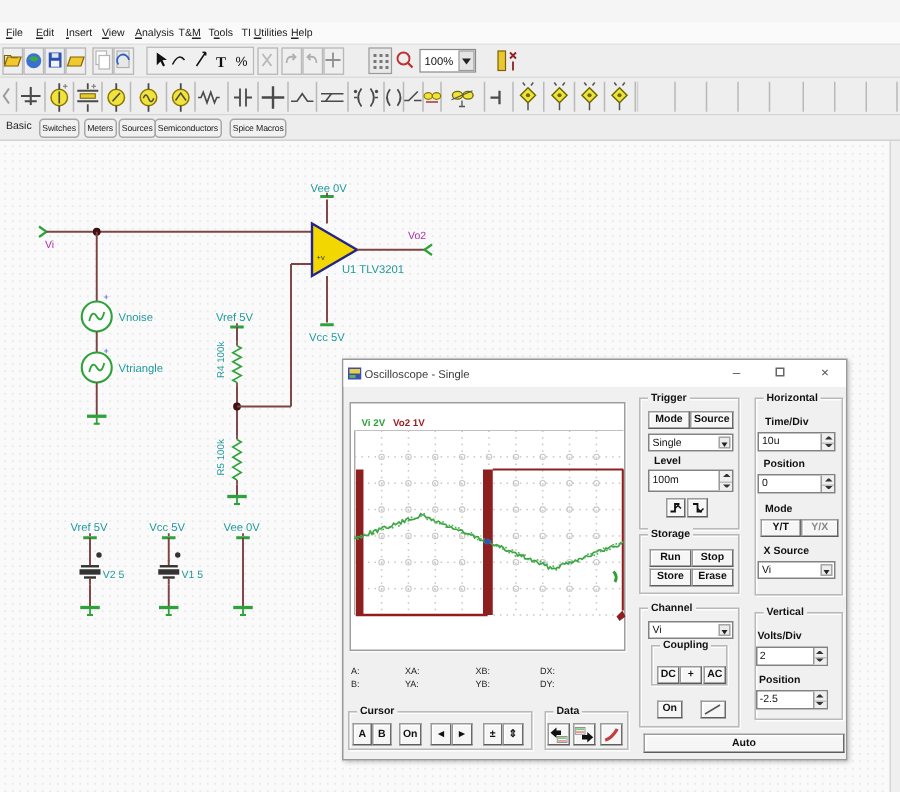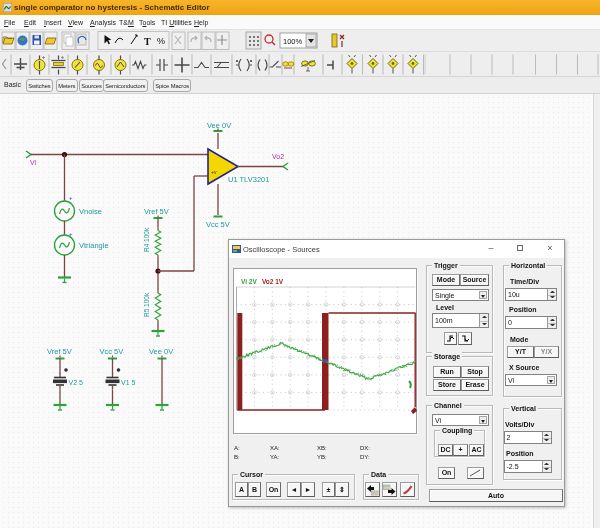--- a/index.html
+++ b/index.html
@@ -35,27 +35,20 @@
 .spin:before{content:"";position:absolute;left:0;right:0;top:50%;height:1px;background:#bdbdbd;}
 .spin .u,.spin .d{position:absolute;left:1.6px;width:5px;height:0;border-left:2.2px solid rgba(0,0,0,0);border-right:2.2px solid rgba(0,0,0,0);}
 .spin .u{top:2px;border-bottom:2.8px solid #333;}
 .spin .d{bottom:2px;border-top:2.8px solid #333;}
 .combo .drop{position:absolute;right:1px;top:1px;bottom:1px;width:8px;background:#ececec;border:1px solid #a5a5a5;}
 .combo .drop i{position:absolute;left:1.2px;top:3px;width:0;height:0;border-left:2.4px solid rgba(0,0,0,0);border-right:2.4px solid rgba(0,0,0,0);border-top:3.2px solid #222;}
 </style></head>
 <body>
 <div id="app">
 
-  <div id="titlebar" class="abs">
-    <svg class="abs" style="left:3px;top:3px" width="9" height="9">
-        <rect x="0" y="0" width="9" height="9" fill="#dcdcdc" stroke="#777" stroke-width="0.8"></rect>
-        <path d="M1.5 6.5 Q3 2 4.5 4.5 T7.5 3.5" stroke="#1f6f1f" stroke-width="1.2" fill="none"></path>
-      </svg>
-    <span class="abs txt">single comparator no hysteresis - Schematic Editor</span>
-  </div>
 
   <div id="menubar" class="abs">
     <span class="mi" style="left:4px"><u>F</u>ile</span>
     <span class="mi" style="left:24px"><u>E</u>dit</span>
     <span class="mi" style="left:44px"><u>I</u>nsert</span>
     <span class="mi" style="left:68px"><u>V</u>iew</span>
     <span class="mi" style="left:90px"><u>A</u>nalysis</span>
     <span class="mi" style="left:119px">T&amp;<u>M</u></span>
     <span class="mi" style="left:139px">T<u>o</u>ols</span>
     <span class="mi" style="left:161px">TI <u>U</u>tilities</span>
@@ -304,21 +297,21 @@
       <line x1="160" y1="316" x2="164" y2="316" stroke="#2ea23a" stroke-width="1.4"></line>
     </svg>
 
   <div id="scope" class="abs">
     <div id="scopetitle" class="abs">
       <svg class="abs" style="left:3px;top:4px" width="9" height="10">
           <rect x="0" y="1" width="9" height="8" fill="#3a50b0"></rect>
           <rect x="1" y="2" width="7" height="3" fill="#e8d040"></rect>
           <rect x="1" y="6" width="4" height="2" fill="#60b060"></rect>
         </svg>
-      <span class="t">Oscilloscope - Sources</span>
+      <span class="t">Oscilloscope - Single</span>
       <span class="winbtn" style="left:255px">–</span>
       <span class="winbtn" style="left:284px;">
           <i style="position:absolute;left:3.5px;top:5px;width:6px;height:6px;border:1px solid #666;"></i>
         </span>
       <span class="winbtn" style="left:314px">×</span>
     </div>
 
     <div class="abs" style="left:4px;top:28px;width:184px;height:166px;background:#fff;border:1px solid #9e9e9e;box-shadow:1px 1px 0 #fafafa;"></div>
     <svg class="abs" style="left:4px;top:28px" width="184" height="166" id="graphsvg">
         <text x="8" y="16" fill="#2ea23a" font-size="6.5" font-weight="bold">Vi 2V</text>

